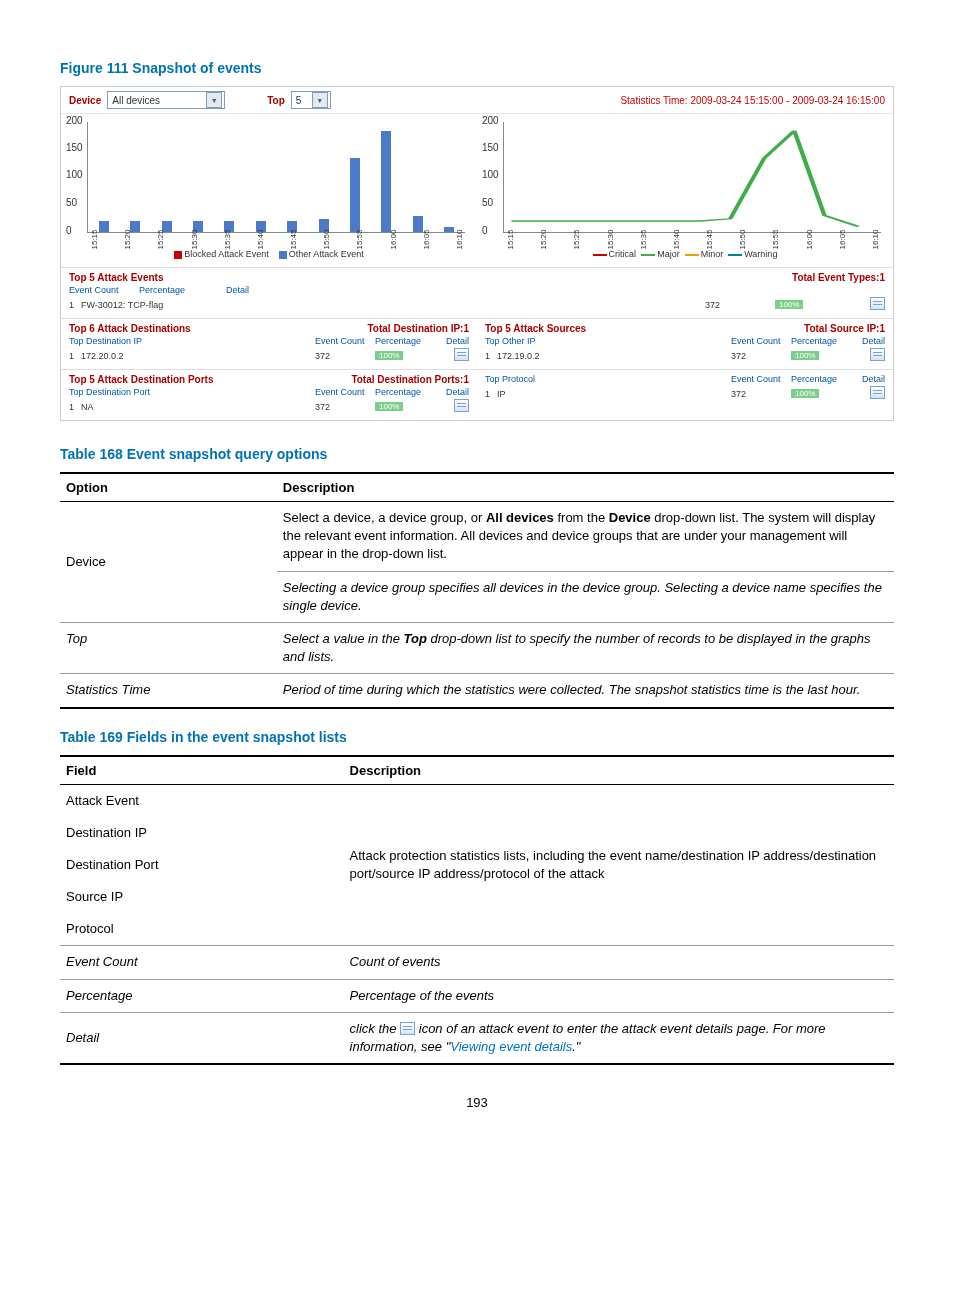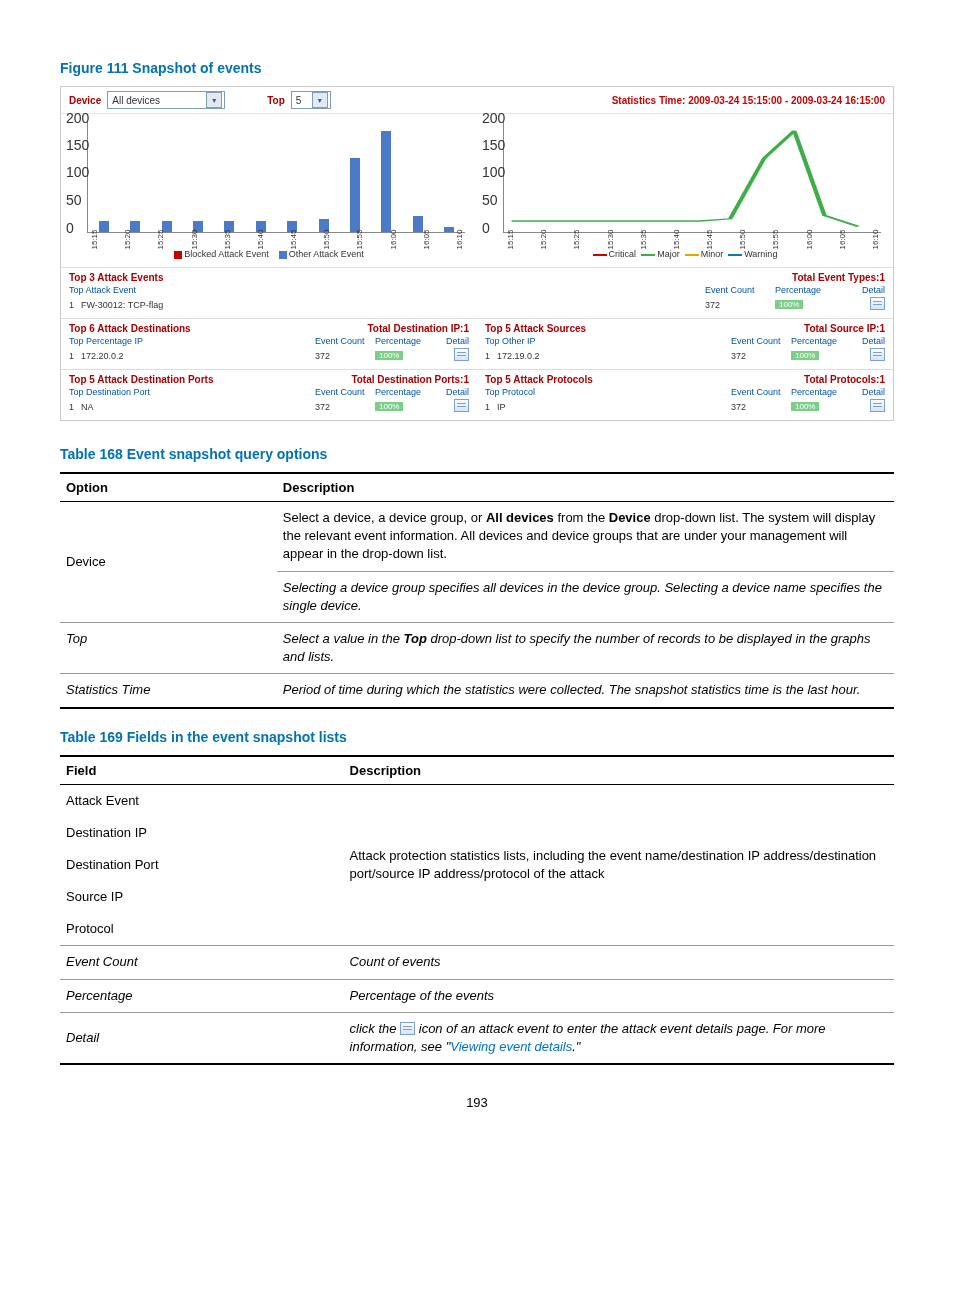--- a/index.html
+++ b/index.html
@@ -41,21 +41,21 @@
     display: flex; align-items: center; justify-content: center; font-size: 8px; color: #3b5f8a;
   }
   .panel-title {
     color: #aa0000; font-weight: bold; padding: 4px 8px; border-bottom: 1px solid #eee;
     display: flex; justify-content: space-between; align-items: flex-start;
   }
   .stats-red { color: #c70000; text-align: right; font-weight: bold; line-height: 1.3; }
   .charts { display: flex; }
   .chart-box { flex: 1; padding: 6px 8px 4px 8px; }
   .chart-area { height: 110px; position: relative; border-left: 1px solid #888; border-bottom: 1px solid #888; margin: 2px 4px 16px 18px; }
-  .ytick { position: absolute; left: -22px; font-size: 14px; }
+  .ytick { position: absolute; left: -22px; font-size: 10px; }
   .xticks { position: absolute; bottom: -16px; left: 0; right: 0; display: flex; justify-content: space-between; font-size: 8px; }
   .xticks span { transform: rotate(-90deg); width: 12px; }
   .legend { text-align: center; font-size: 9px; padding-bottom: 4px; }
   .sq { display: inline-block; width: 8px; height: 8px; margin-right: 2px; vertical-align: middle; }
   .ln { display: inline-block; width: 14px; height: 2px; margin-right: 2px; vertical-align: middle; }
   .bars { position: absolute; bottom: 0; left: 0; right: 0; display: flex; justify-content: space-around; align-items: flex-end; height: 100%; }
   .bar { width: 10px; background: #4a7ac8; }
   .mini-section {
     border-top: 1px solid #ddd; padding: 4px 8px 6px 8px;
   }
@@ -96,21 +96,21 @@
       <span>All devices</span>
       <span class="arrow">▾</span>
     </span>
     <span style="width:30px"></span>
     <span class="shot-label">Top</span>
     <span class="shot-select" style="width:32px">
       <span>5</span>
       <span class="arrow">▾</span>
     </span>
     <span style="flex:1"></span>
-    <span class="shot-label" style="color:#c70000;font-weight:bold">Statistics Time: 2009-03-24 15:15:00 - 2009-03-24 16:15:00</span>
+    <span class="shot-label" style="color:#c70000;font-weight:normal">Statistics Time: 2009-03-24 15:15:00 - 2009-03-24 16:15:00</span>
   </div>
 
 
   <div class="charts">
 
     <div class="chart-box">
       <div class="chart-area">
         <span class="ytick" style="bottom:-4px">0</span>
         <span class="ytick" style="bottom:22%">50</span>
         <span class="ytick" style="bottom:47%">100</span>
@@ -181,46 +181,45 @@
         <span class="ln" style="background:#c70000"></span><span>Critical</span>
         &nbsp;<span class="ln" style="background:#3fae49"></span><span>Major</span>
         &nbsp;<span class="ln" style="background:#e0a800"></span><span>Minor</span>
         &nbsp;<span class="ln" style="background:#007fa3"></span><span>Warning</span>
       </div>
     </div>
   </div>
 
   <div class="mini-section">
     <div class="mini-head">
-        <span>Top 3 Attack Events</span>
+        <span>Top 5 Attack Events</span>
         <span>Total Event Types:1</span>
       </div>
     <div class="mini-sub">
-      <span style="flex:3">Top Attack Event</span>
       <span style="width:70px">Event Count</span>
       <span style="width:70px">Percentage</span>
       <span style="width:40px;text-align:right">Detail</span>
     </div>
     <div class="mini-row">
       <span style="width:12px">1</span>
       <span style="flex:3">FW-30012: TCP-flag</span>
       <span style="width:70px">372</span>
       <span style="width:70px"><span class="pct-bar">100%</span></span>
       <span style="width:40px;text-align:right"><span class="detail-icon"></span></span>
     </div>
   </div>
 
   <div class="pair">
     <div class="mini-section">
       <div class="mini-head">
           <span>Top 6 Attack Destinations</span>
           <span>Total Destination IP:1</span>
         </div>
       <div class="mini-sub">
-        <span style="flex:2">Top Percentage IP</span>
+        <span style="flex:2">Top Destination IP</span>
         <span style="width:60px">Event Count</span>
         <span style="width:60px">Percentage</span>
         <span style="width:34px;text-align:right">Detail</span>
       </div>
       <div class="mini-row">
         <span style="width:12px">1</span>
         <span style="flex:2">172.20.0.2</span>
         <span style="width:60px">372</span>
         <span style="width:60px"><span class="pct-bar">100%</span></span>
         <span style="width:34px;text-align:right"><span class="detail-icon"></span></span>
@@ -261,24 +260,20 @@
       </div>
       <div class="mini-row">
         <span style="width:12px">1</span>
         <span style="flex:2">NA</span>
         <span style="width:60px">372</span>
         <span style="width:60px"><span class="pct-bar">100%</span></span>
         <span style="width:34px;text-align:right"><span class="detail-icon"></span></span>
       </div>
     </div>
     <div class="mini-section">
-      <div class="mini-head">
-          <span>Top 5 Attack Protocols</span>
-          <span>Total Protocols:1</span>
-        </div>
       <div class="mini-sub">
         <span style="flex:2">Top Protocol</span>
         <span style="width:60px">Event Count</span>
         <span style="width:60px">Percentage</span>
         <span style="width:34px;text-align:right">Detail</span>
       </div>
       <div class="mini-row">
         <span style="width:12px">1</span>
         <span style="flex:2">IP</span>
         <span style="width:60px">372</span>

